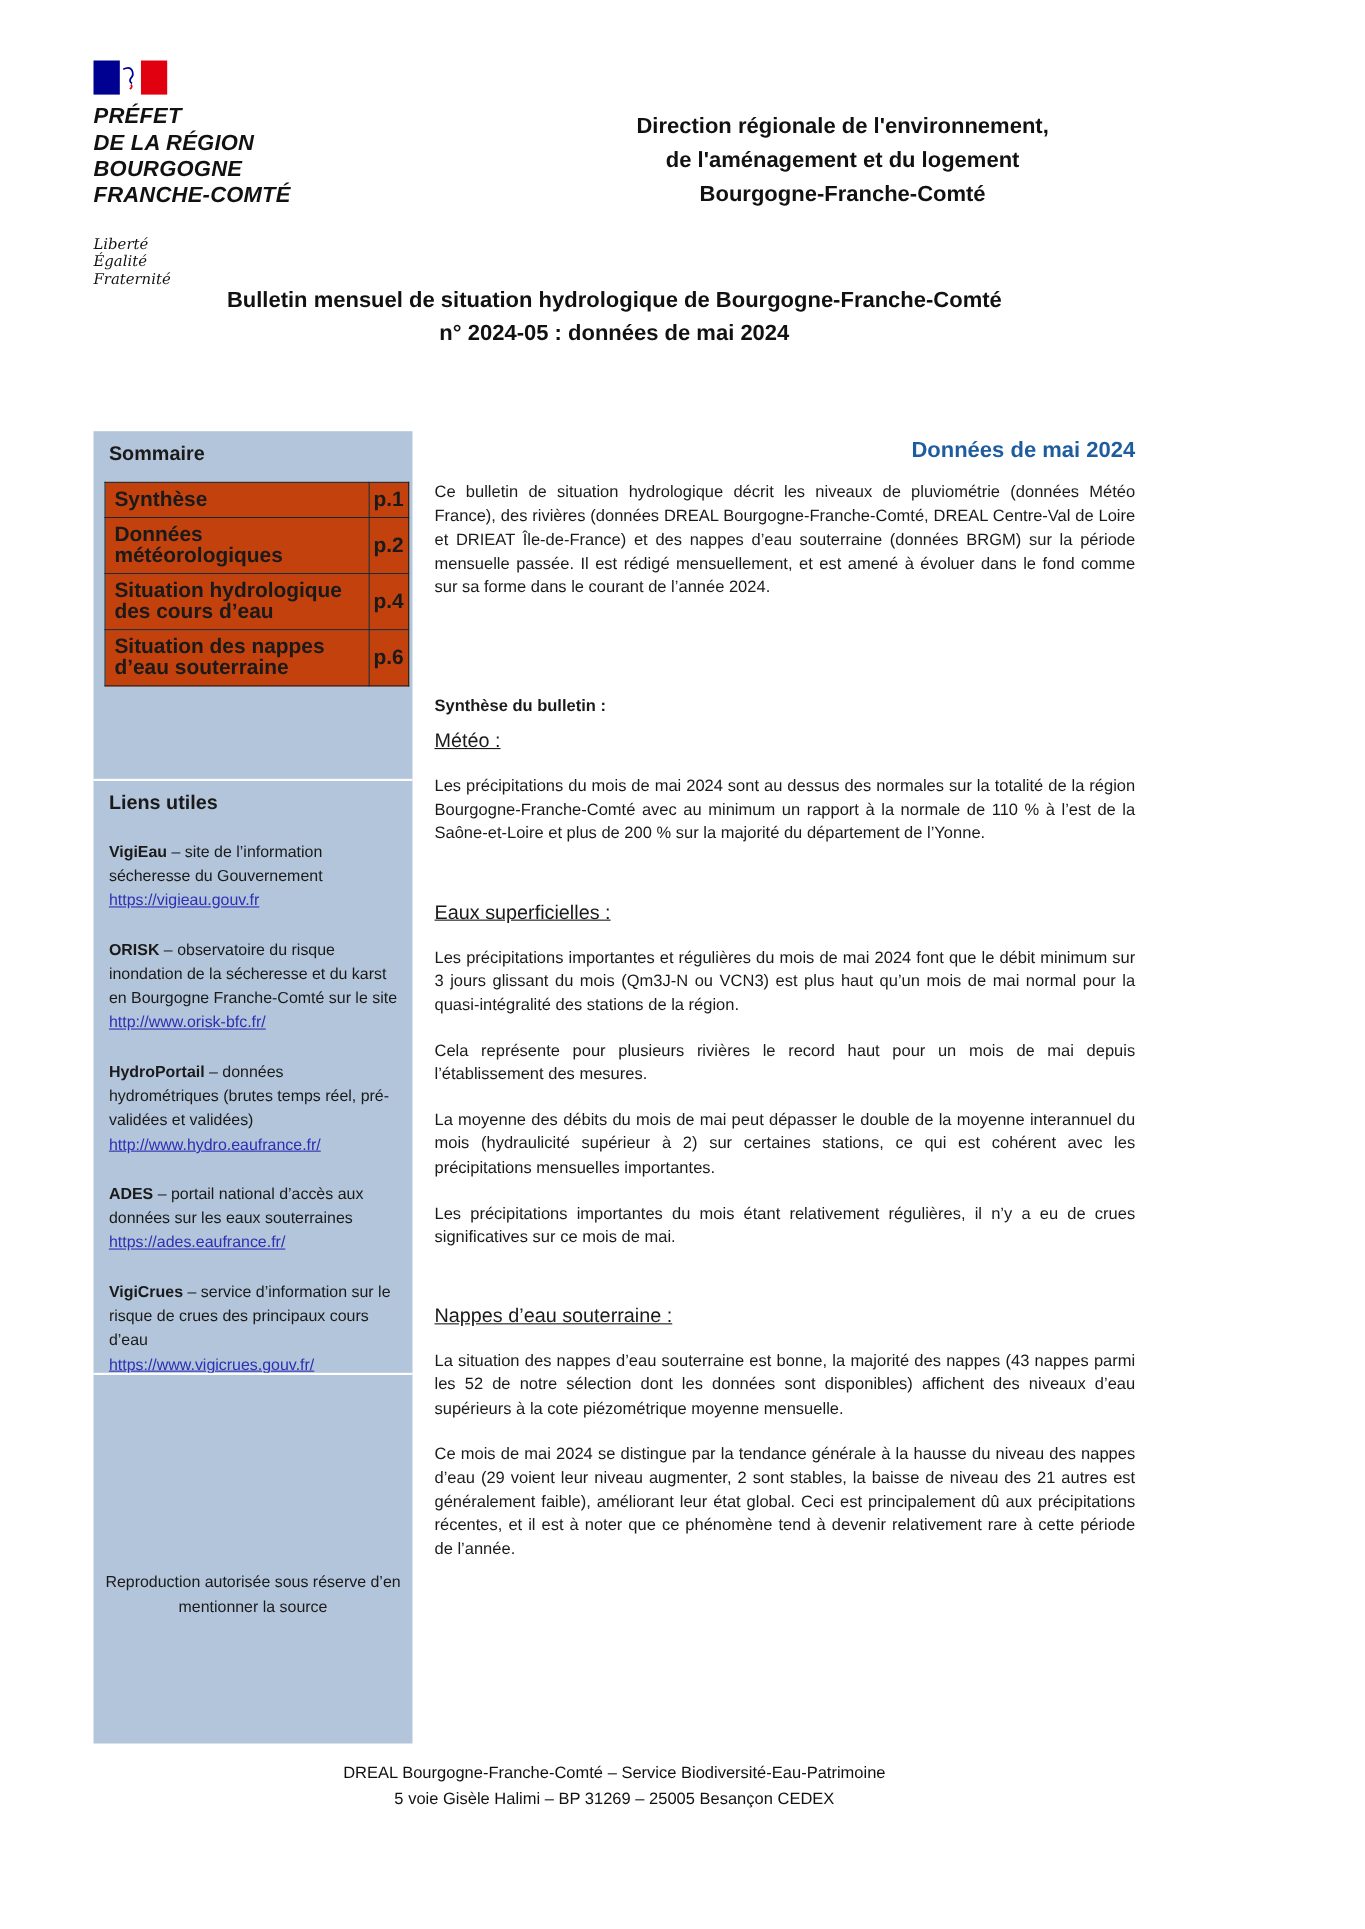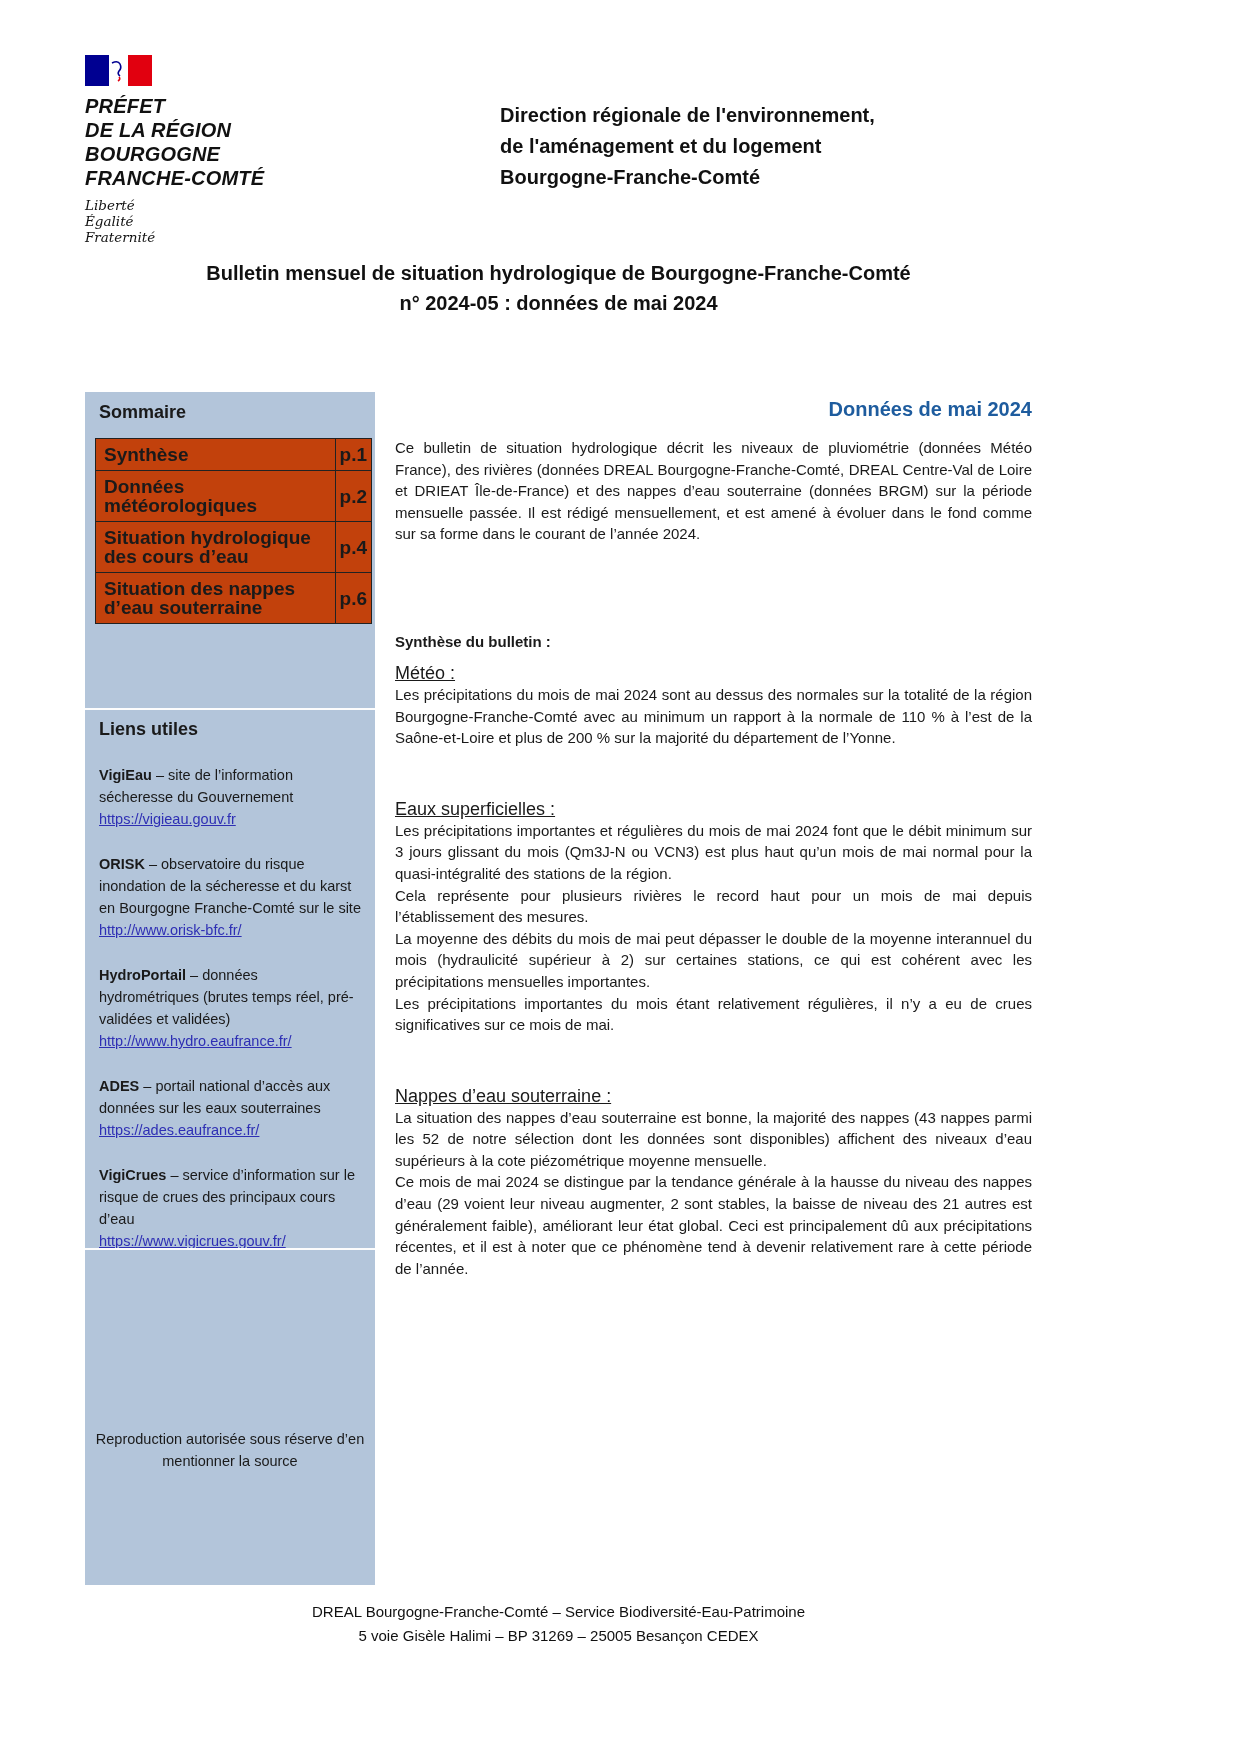--- a/index.html
+++ b/index.html
@@ -15,24 +15,24 @@
   body{font-family:"Liberation Sans", sans-serif;color:var(--text);}
   .page{position:relative;width:1241px;height:1754px;background:#fff;overflow:hidden;}
 
   
   .logo-block{position:absolute;left:85px;top:55px;width:300px;}
   .flag{display:flex;width:67px;height:31px;margin-bottom:8px;}
   .flag .b{width:24px;background:var(--flag-blue);}
   .flag .w{width:19px;background:#fff;position:relative;}
   .flag .r{width:24px;background:var(--flag-red);}
   .prefet{font-weight:bold;font-size:20px;line-height:24px;letter-spacing:.2px;color:#111;font-style:italic;}
-  .motto{margin-top:7px;font-family:"DejaVu Serif", serif;font-style:italic;font-size:13.5px;line-height:16px;color:#111;}
+  .motto{margin-top:24px;font-family:"DejaVu Serif", serif;font-style:italic;font-size:13.5px;line-height:16px;color:#111;}
 
   
-  .direction{position:absolute;top:100px;left:500px;width:532px;text-align:left;
+  .direction{position:absolute;top:100px;left:500px;width:532px;text-align:center;
              font-weight:bold;font-size:20px;line-height:31px;color:#111;}
 
   
   .doc-title{position:absolute;top:258px;left:85px;width:947px;text-align:center;
              font-weight:bold;font-size:20px;line-height:30px;color:#111;}
 
   
   .sidebar{position:absolute;left:85px;top:392px;width:290px;height:1193px;background:var(--sidebar-bg);}
   .sommaire-title{position:absolute;top:10px;left:14px;font-size:18px;font-weight:bold;}
   .toc{position:absolute;top:46px;left:10px;width:277px;border-collapse:collapse;}
@@ -51,21 +51,21 @@
   .sidebar-notes p{margin-bottom:26px;}
 
   
   .content{position:absolute;left:395px;top:392px;width:637px;}
   .content-heading{text-align:right;font-weight:bold;font-size:20px;color:var(--heading-blue);margin-top:6px;}
   .body-text{font-size:15px;line-height:21.6px;text-align:justify;}
   .intro{margin-top:16px;}
   .synthese{margin-top:88px;font-weight:bold;font-size:15px;}
   .section-title{margin-top:13px;font-size:18px;text-decoration:underline;}
   .section-title.spaced{margin-top:50px;}
-  .content p.para{margin-top:0;}
+  .content p.para{margin-top:20px;}
 
   
   .page-footer{position:absolute;left:85px;top:1600px;width:947px;text-align:center;
                font-size:15px;line-height:24px;color:#111;}
 </style>
 </head>
 <body>
 
 <div class="page">
 

